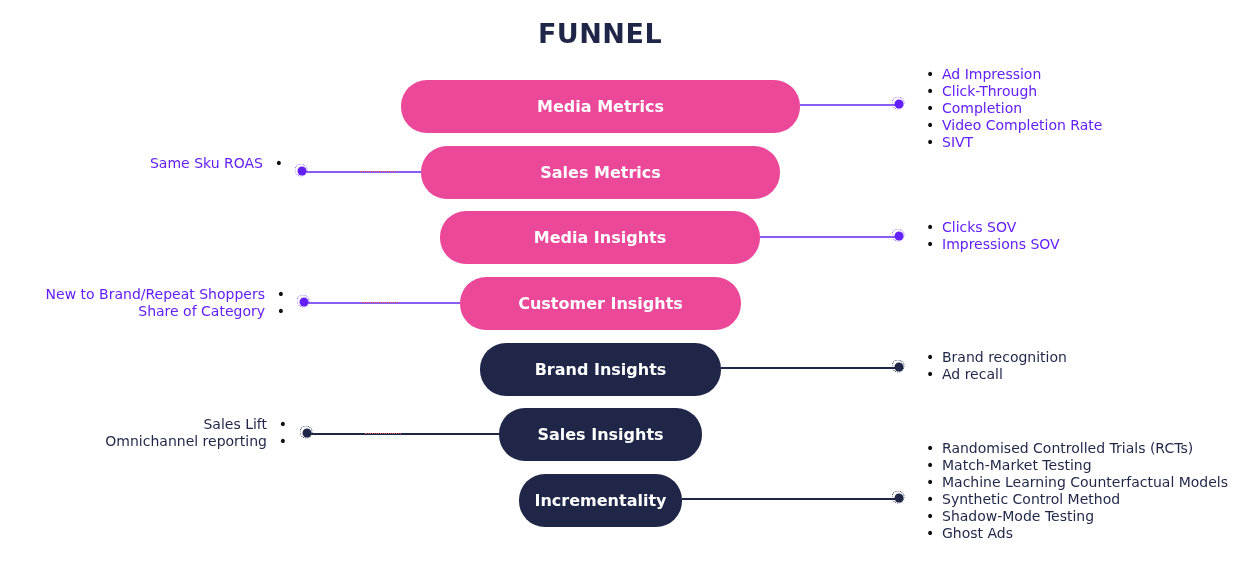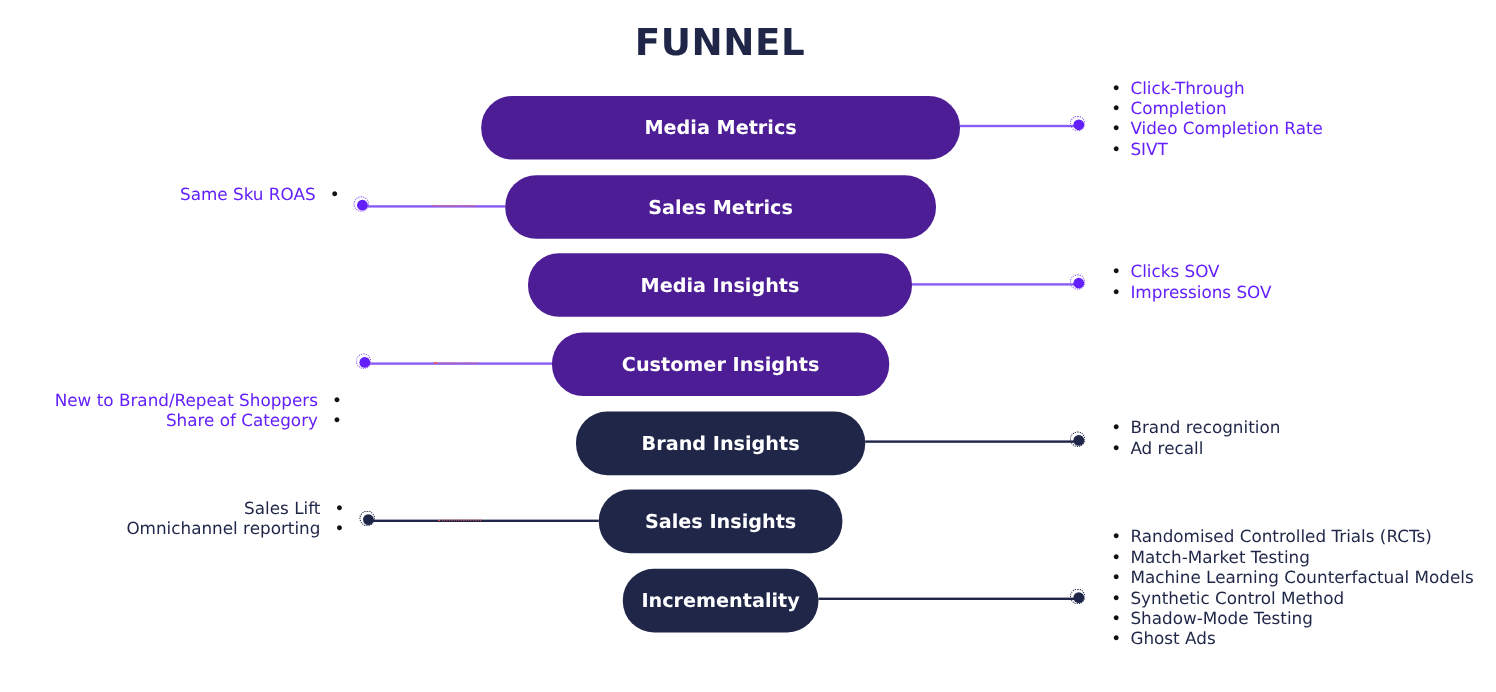--- a/index.html
+++ b/index.html
@@ -1,23 +1,23 @@
 <!DOCTYPE html>
 <html><head>
 <meta charset="utf-8">
 <style>
   html, body { margin:0; padding:0; background:#ffffff; }
   body { width:1247px; height:577px; position:relative; overflow:hidden;
          font-family:"DejaVu Sans", "Liberation Sans", sans-serif; }
   .title { position:absolute; left:0; width:1200px; top:18px; text-align:center;
-           font-weight:bold; font-size:31px; color:#1f2648; letter-spacing:0.5px; }
+           font-weight:bold; font-size:27px; color:#1f2648; letter-spacing:0.5px; }
   .pill { position:absolute; border-radius:26px; height:53px; display:flex;
           align-items:center; justify-content:center; color:#fff;
           font-weight:bold; font-size:16px; }
-  .pill.purple { background:#4c1d95; }
+  .pill.purple { background:#ec4899; }
   .pill.navy { background:#1f2648; }
   .line { position:absolute; height:1.5px; }
   .line.purple { background:#8a5cf6; }
   .line.navy { background:#1f2648; }
   .dot { position:absolute; width:9px; height:9px; border-radius:50%;
          transform:translate(-50%,-50%); }
   .dot::after { content:""; position:absolute; left:-3px; top:-3px; width:13px; height:13px;
                 border-radius:50%; border:1px dotted currentColor; box-sizing:border-box; }
   .dot.purple { background:#6420fa; color:#8a5cf6; }
   .dot.navy { background:#1f2648; color:#1f2648; }
@@ -35,20 +35,21 @@
 </style>
 </head>
 <body>
 
 <div class="title">FUNNEL</div>
 
 <div class="pill purple" style="left:401px;top:80px;width:399px;">Media Metrics</div>
 <div class="line purple" style="left:800px;top:104px;width:99px;"></div>
 <div class="dot purple" style="left:899px;top:104px;"></div>
 <ul class="list right c-purple" style="left:926px;top:66px;">
+  <li>Ad Impression</li>
   <li>Click-Through</li>
   <li>Completion</li>
   <li>Video Completion Rate</li>
   <li>SIVT</li>
 </ul>
 
 <div class="pill purple" style="left:421px;top:146px;width:359px;">Sales Metrics</div>
 <div class="line purple" style="left:302px;top:171px;width:119px;"></div>
 <div class="squiggle" style="left:360px;top:168px;"></div>
 <div class="dot purple" style="left:302px;top:171px;"></div>
@@ -61,21 +62,21 @@
 <div class="dot purple" style="left:899px;top:236px;"></div>
 <ul class="list right c-purple" style="left:926px;top:219px;">
   <li>Clicks SOV</li>
   <li>Impressions SOV</li>
 </ul>
 
 <div class="pill purple" style="left:460px;top:277px;width:281px;">Customer Insights</div>
 <div class="line purple" style="left:304px;top:302px;width:156px;"></div>
 <div class="squiggle" style="left:362px;top:299px;"></div>
 <div class="dot purple" style="left:304px;top:302px;"></div>
-<ul class="list left c-purple" style="right:962px;top:286px;margin-top:40px;">
+<ul class="list left c-purple" style="right:962px;top:286px;">
   <li>New to Brand/Repeat Shoppers</li>
   <li>Share of Category</li>
 </ul>
 
 <div class="pill navy" style="left:480px;top:343px;width:241px;">Brand Insights</div>
 <div class="line navy" style="left:721px;top:367px;width:178px;"></div>
 <div class="dot navy" style="left:899px;top:367px;"></div>
 <ul class="list right c-navy" style="left:926px;top:349px;">
   <li>Brand recognition</li>
   <li>Ad recall</li>

